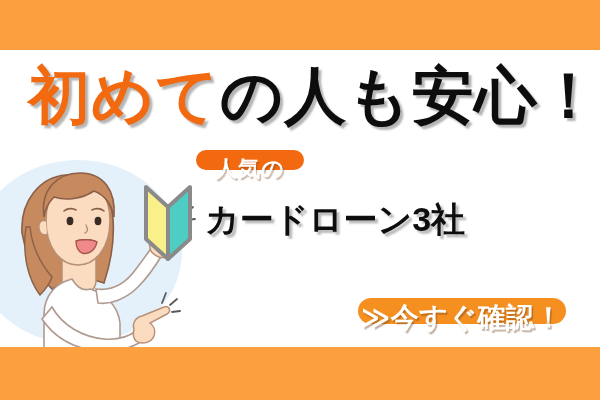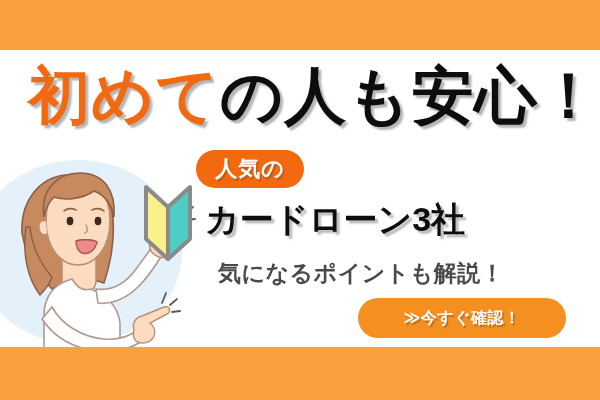--- a/index.html
+++ b/index.html
@@ -56,21 +56,21 @@
     height: 195px;
   }
   .illo svg { display: block; }
 
   
   .badge {
     position: absolute;
     left: 196px;
     top: 150px;
     width: 108px;
-    height: 38px;
+    height: 20px;
     border-radius: 19px;
     background: #f2690f;
     color: #ffffff;
     font-size: 22px;
     font-weight: bold;
     line-height: 38px;
     text-align: center;
     letter-spacing: 1px;
     text-shadow: 1.5px 1.5px 1px rgba(110,60,20,0.35);
     box-sizing: border-box;
@@ -106,25 +106,25 @@
     color: #4a4a4a;
     letter-spacing: 0.5px;
   }
 
   
   .cta {
     position: absolute;
     left: 358px;
     top: 298px;
     width: 208px;
-    height: 40px;
+    height: 26px;
     border-radius: 20px;
     background: #f59020;
     color: #ffffff;
-    font-size: 16px;
+    font-size: 28px;
     font-weight: bold;
     line-height: 40px;
     text-align: center;
     letter-spacing: 0.5px;
     text-shadow: 1.5px 1.5px 1px rgba(110,60,20,0.4);
     box-sizing: border-box;
     border: none;
     padding: 0;
     font-family: "Liberation Sans", "DejaVu Sans", sans-serif;
     cursor: pointer;
@@ -195,19 +195,18 @@
         <path d="M146 32 L146 84 L168 104 L168 52 Z" fill="#faf08a" stroke="#8a8a8a" stroke-width="4" stroke-linejoin="round"></path>
         <path d="M190 32 L190 84 L168 104 L168 52 Z" fill="#4ecdc4" stroke="#8a8a8a" stroke-width="4" stroke-linejoin="round"></path>
       </g>
     </svg>
   </div>
 
   <div class="badge">人気の</div>
 
   <div class="main-title">カードローン3社</div>
 
-  <div class="subtitle">気になるポイントも解説！</div>
 
   <button class="cta">≫今すぐ確認！</button>
 
   <div class="bar-bottom"></div>
 
 </div>
 
 </body></html>

